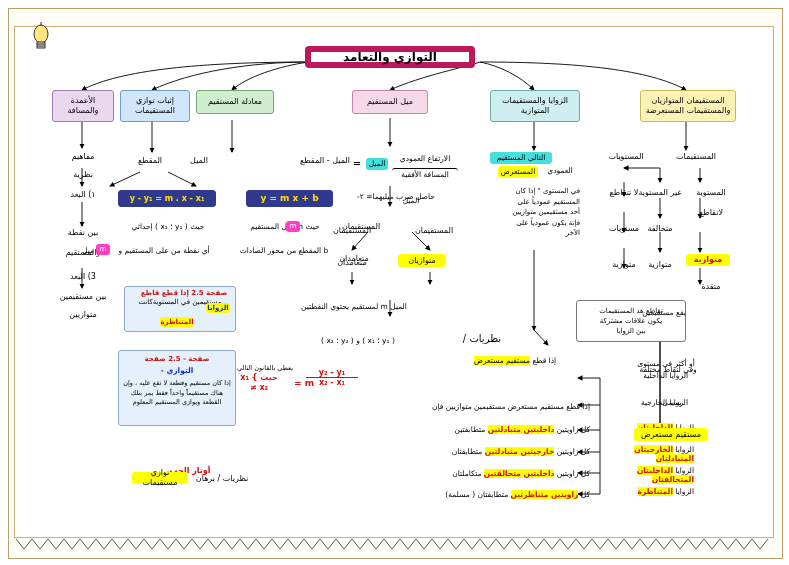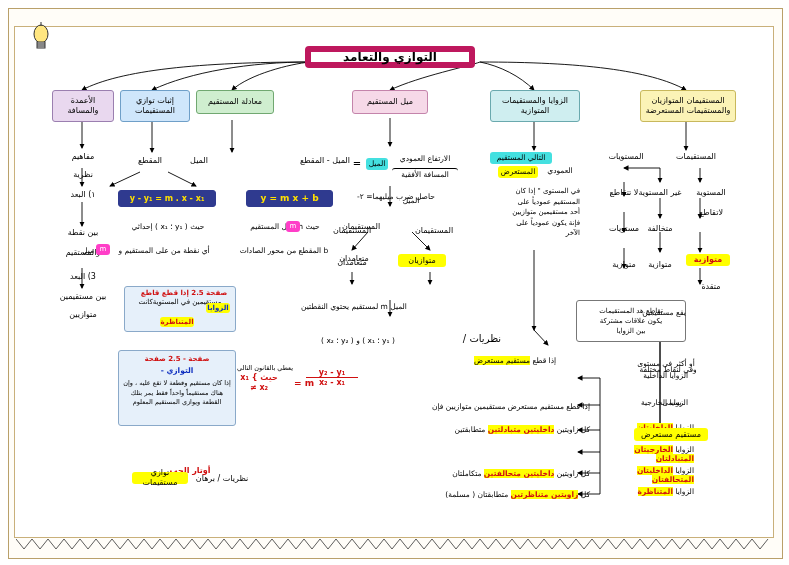--- a/index.html
+++ b/index.html
@@ -250,20 +250,25 @@
     <span class="hl-y">مستقيم مستعرض</span>
   </div>
   <div style="position:absolute;left:366px;top:402px;width:224px;font-size:7.5px;text-align:right;">
     <span>إذا قطع مستقيم مستعرض مستقيمين متوازيين فإن</span>
   </div>
   <div style="position:absolute;left:366px;top:425px;width:224px;font-size:7.5px;text-align:right;">
     <span>كل زاويتين</span>
     <span class="hl-y" style="color:#d01010;font-weight:bold;">داخليتين متبادلتين</span>
     <span>متطابقتين</span>
   </div>
+  <div style="position:absolute;left:366px;top:447px;width:224px;font-size:7.5px;text-align:right;">
+    <span>كل زاويتين</span>
+    <span class="hl-y" style="color:#d01010;font-weight:bold;">خارجيتين متبادلتين</span>
+    <span>متطابقتان</span>
+  </div>
   <div style="position:absolute;left:366px;top:469px;width:224px;font-size:7.5px;text-align:right;">
     <span>كل زاويتين</span>
     <span class="hl-y" style="color:#d01010;font-weight:bold;">داخليتين متحالفتين</span>
     <span>متكاملتان</span>
   </div>
   <div style="position:absolute;left:350px;top:490px;width:240px;font-size:7.5px;text-align:right;">
     <span>كل</span>
     <span class="hl-y" style="color:#d01010;font-weight:bold;">زاويتين متناظرتين</span>
     <span>متطابقتان ( مسلمة)</span>
   </div>

